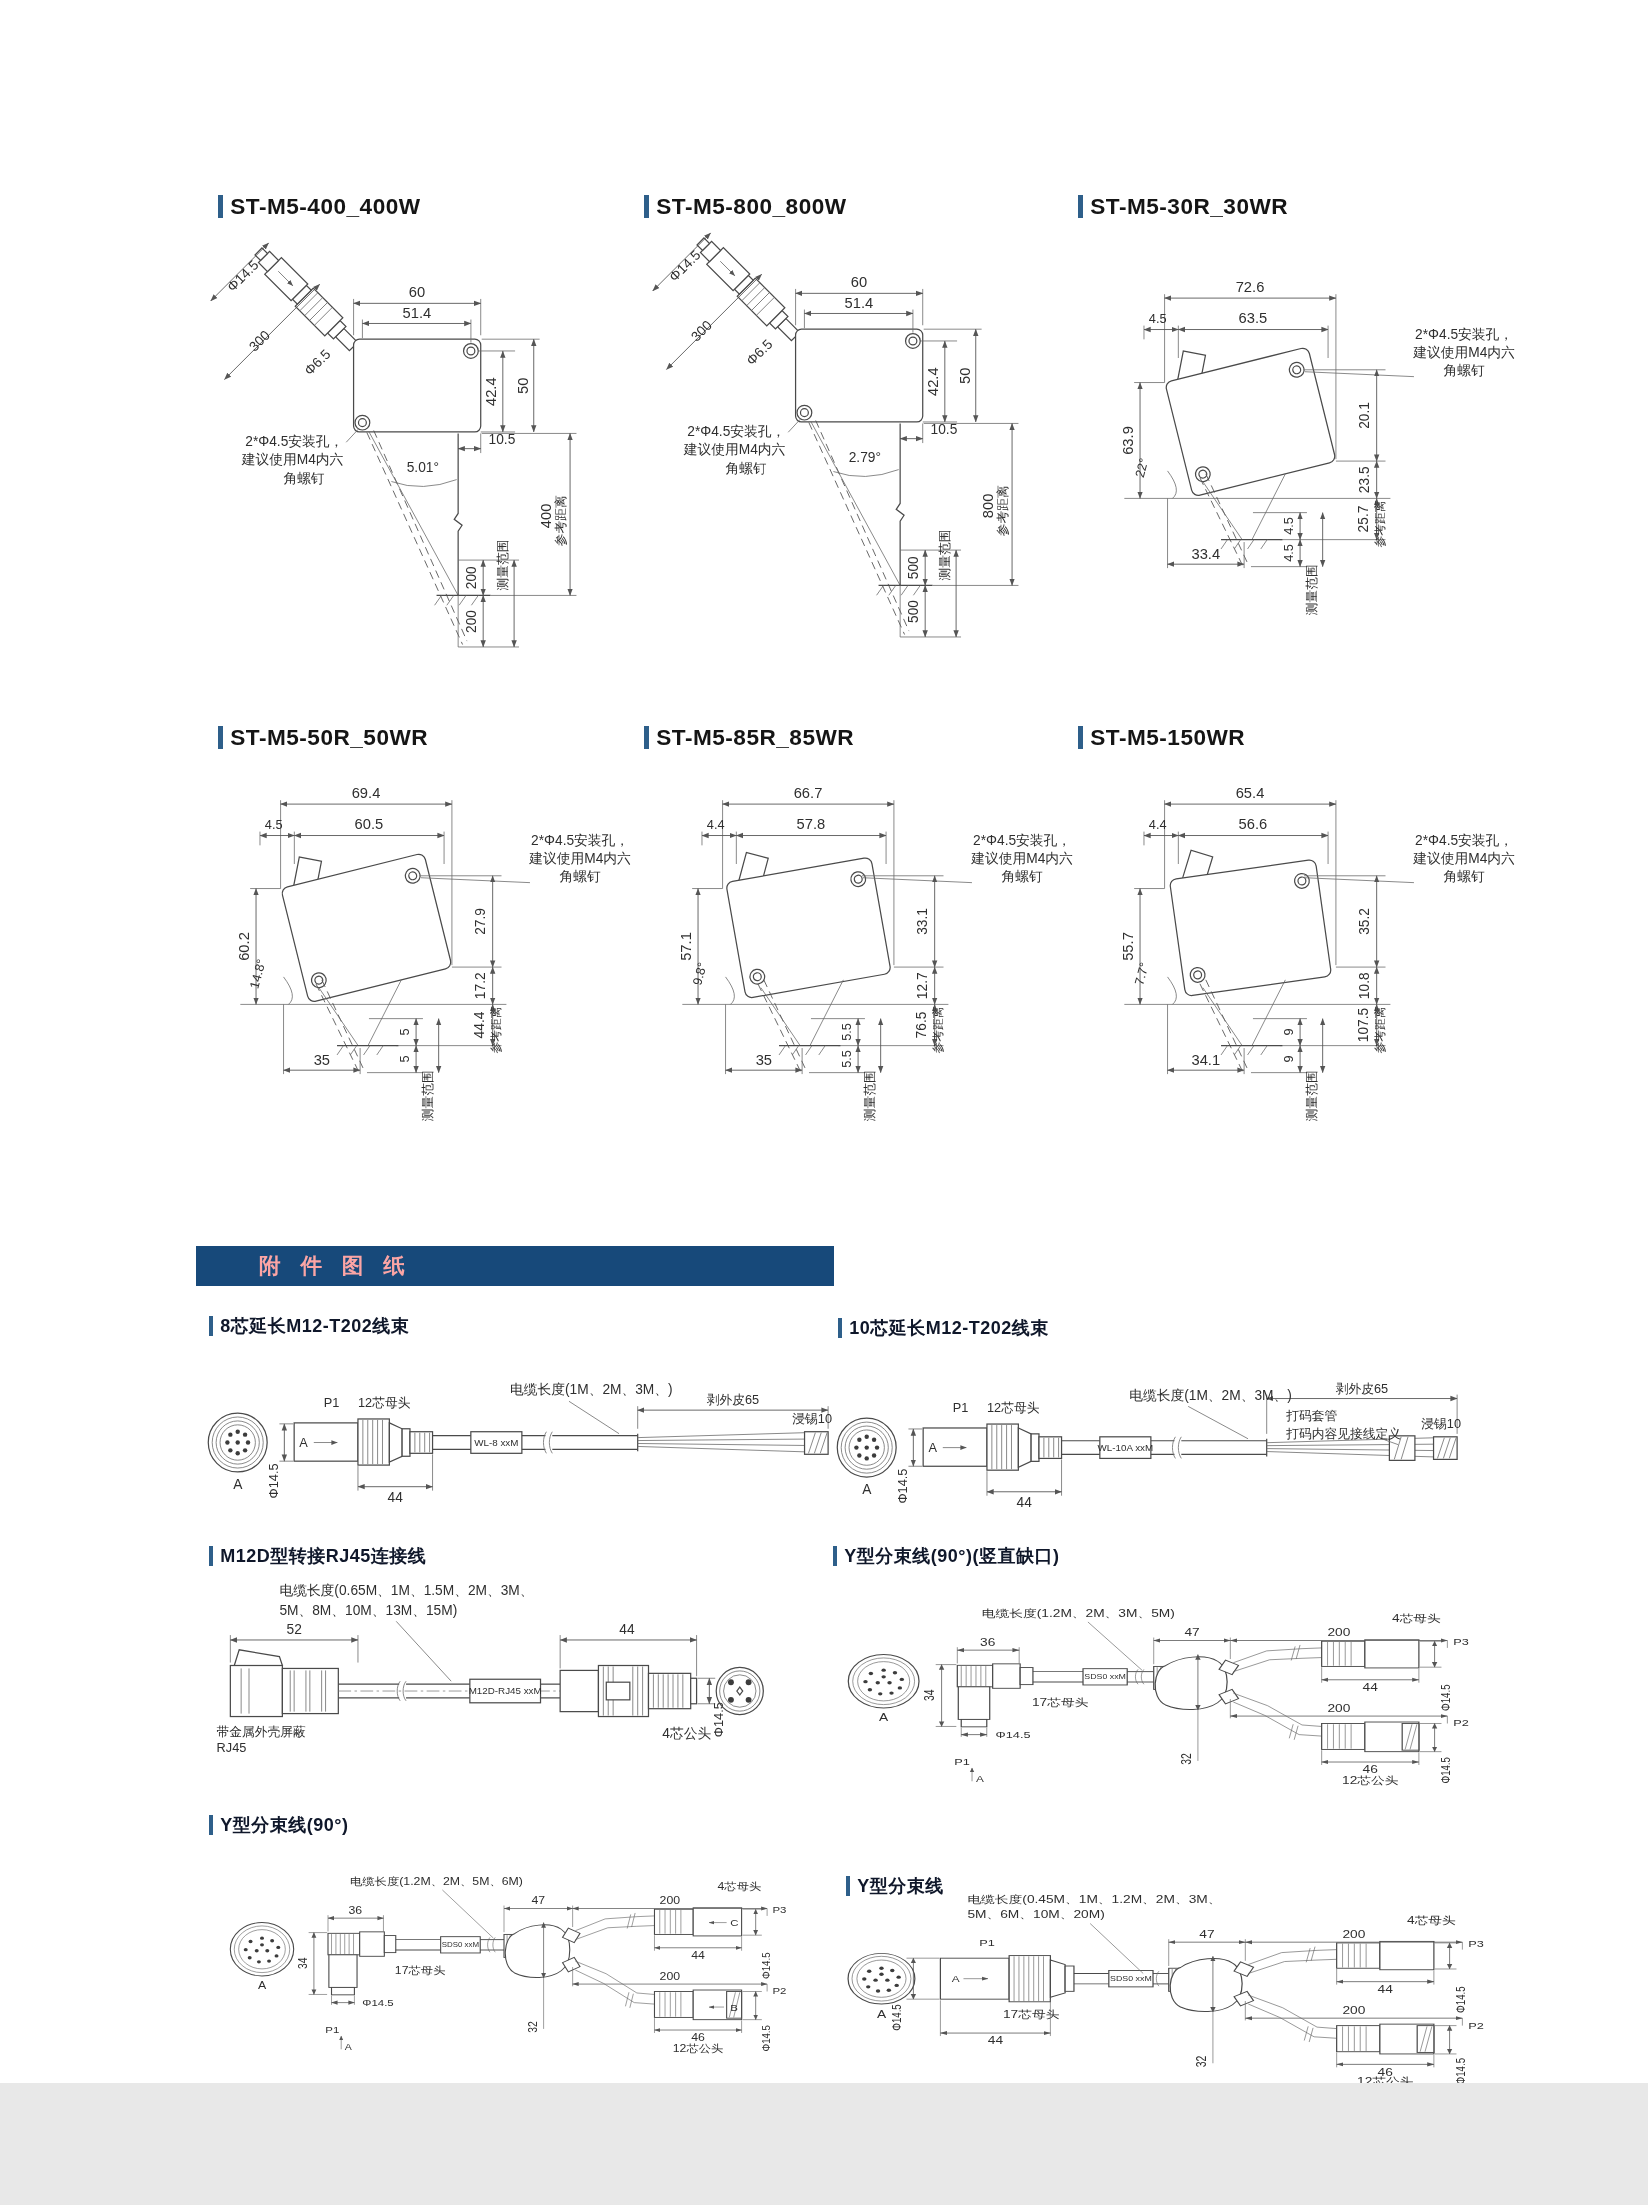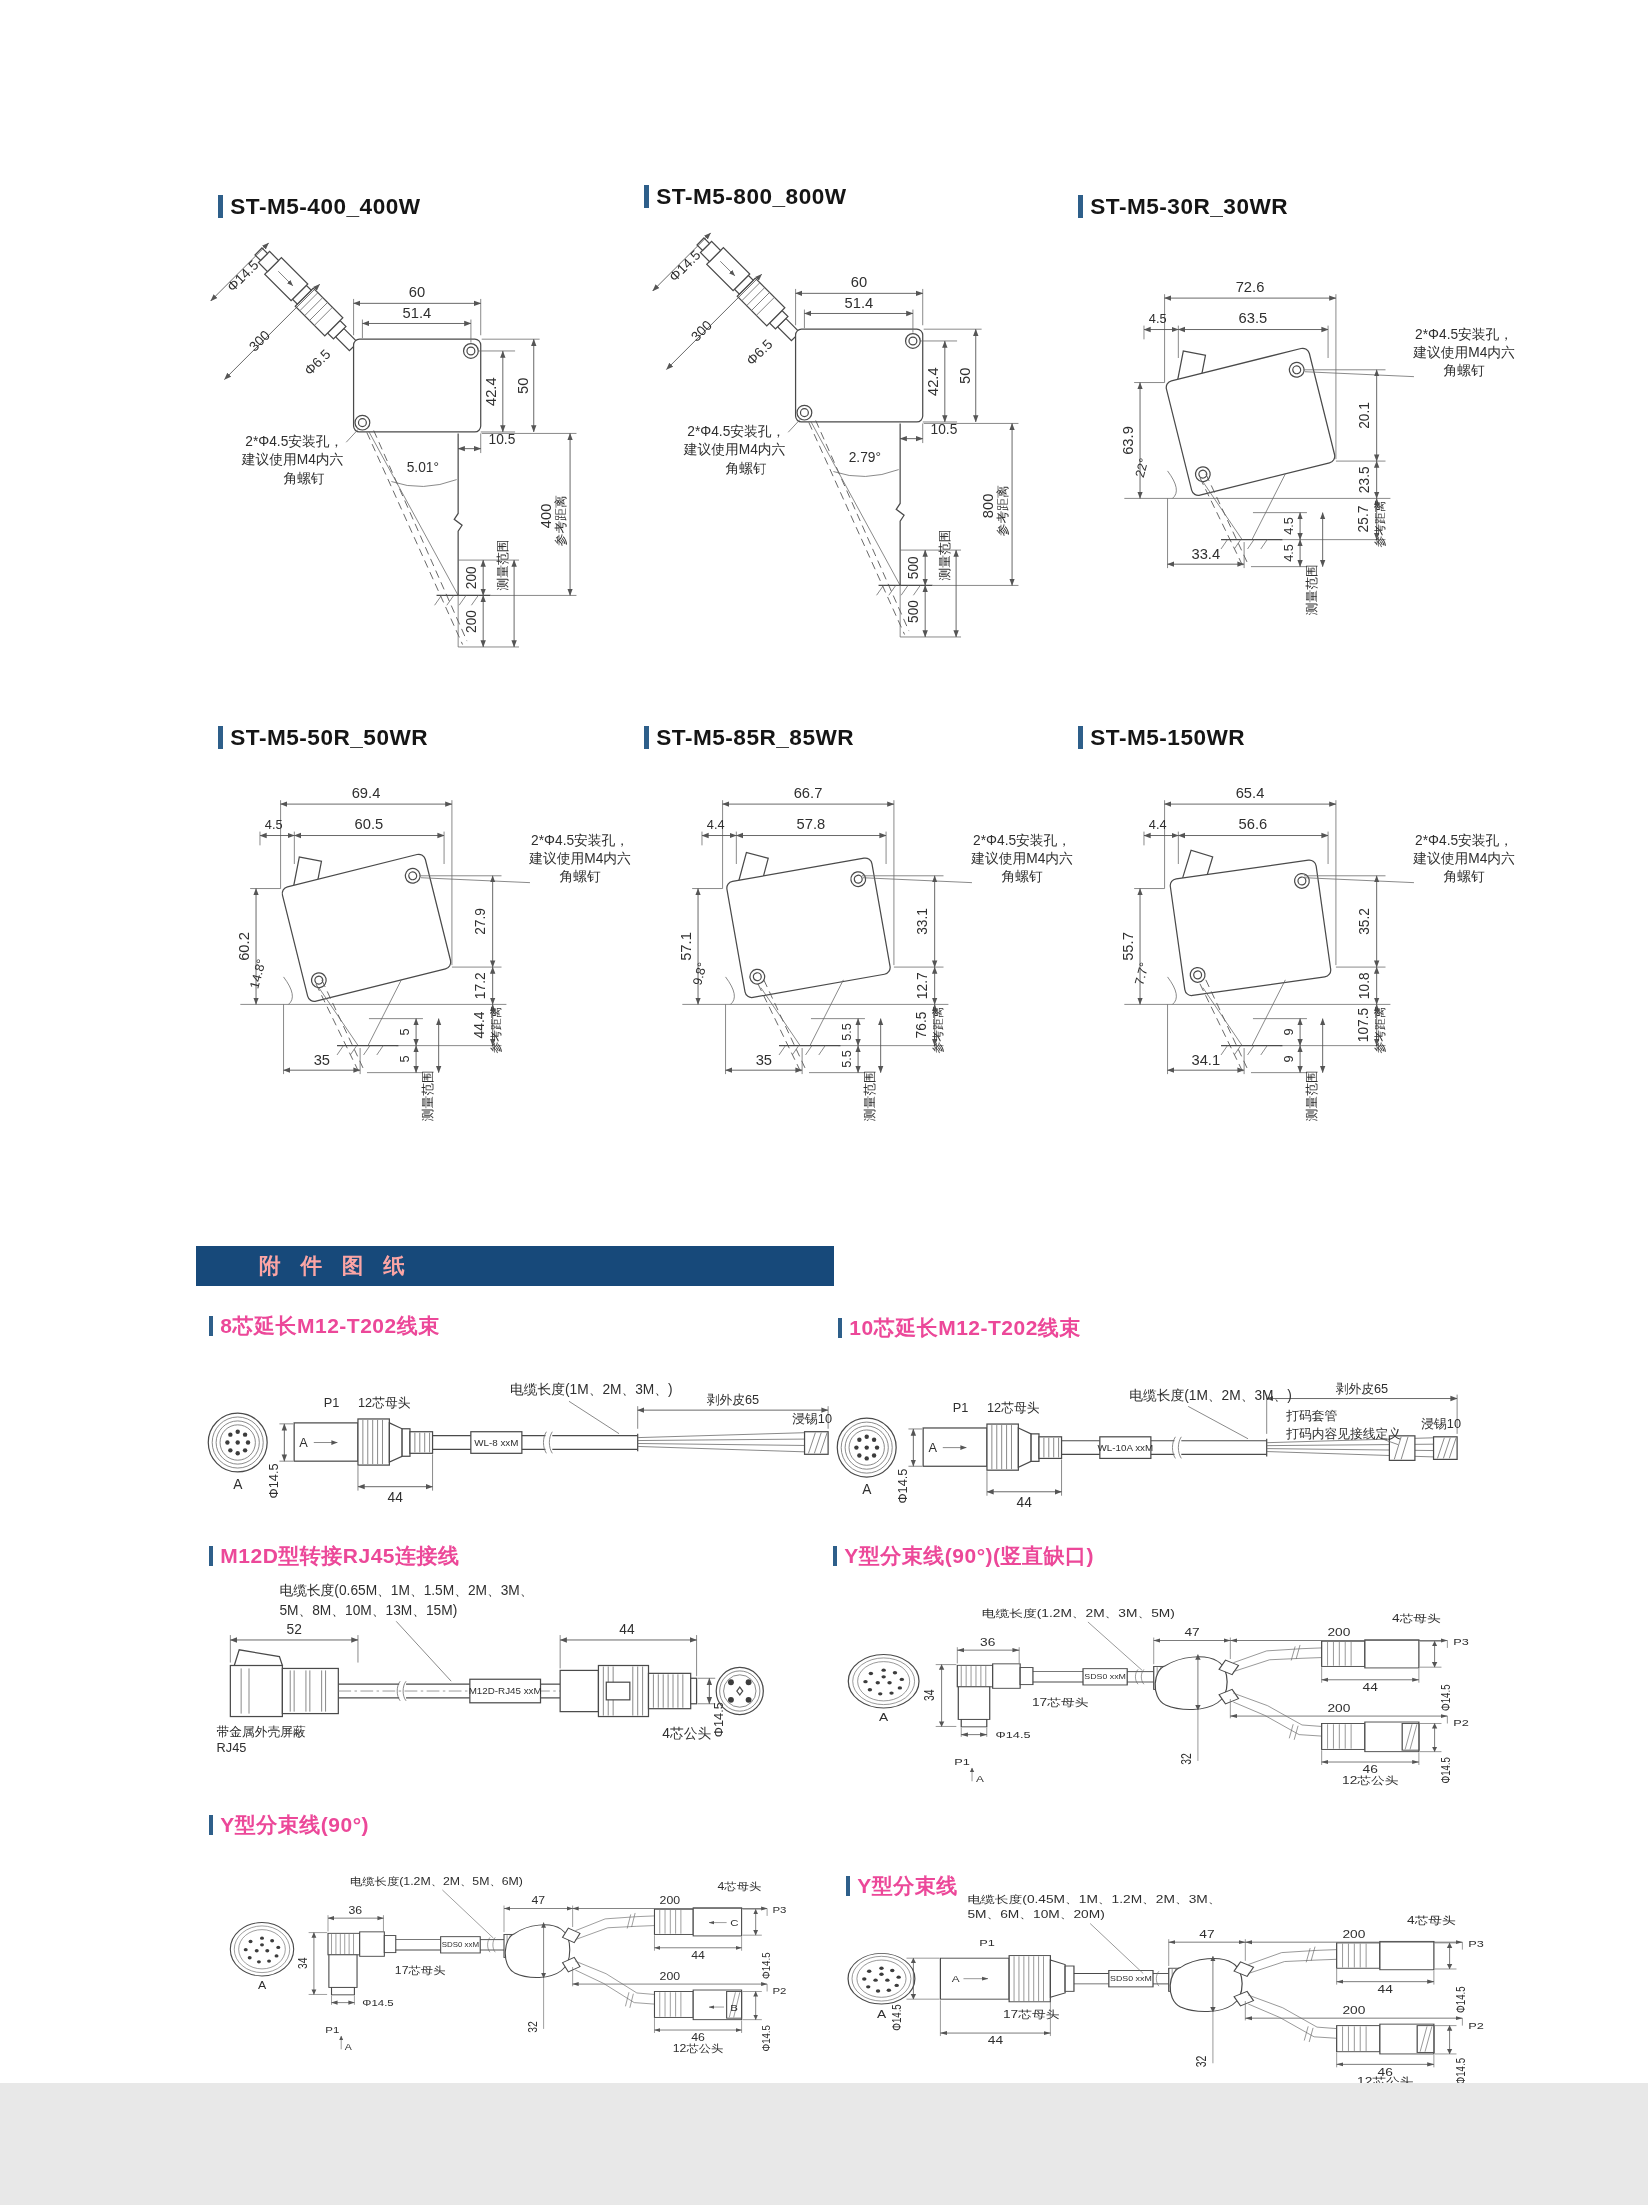--- a/index.html
+++ b/index.html
@@ -1,21 +1,21 @@
 <!DOCTYPE html>
 <html style="font-size:7.9px"><head>
 <meta charset="utf-8">
 <style>
   html,body{margin:0;padding:0;background:#e8e8e8}
   #page{position:relative;width:1648px;height:2083px;background:#ffffff;font-family:"Liberation Sans",sans-serif;overflow:hidden}
   .st{position:absolute;display:flex;align-items:flex-start;gap:6.9px}
   .st .bar{width:5.4px;height:22.6px;background:#2e5f8a;flex:none}
   .st .tx{font-size:22.6px;font-weight:bold;color:#151515;line-height:23.6px;letter-spacing:0.5px}
   .ct .bar{width:4.4px;height:19.6px;background:#2e5f8a;flex:none}
-  .ct .tx{font-size:21px;font-weight:bold;color:#ec4899;line-height:20.6px}
+  .ct .tx{font-size:18px;font-weight:bold;color:#0f172a;line-height:20.6px}
   .banner{position:absolute;left:196px;top:1246px;width:638px;height:40px;background:#17497a;color:#fca5a5;
           font-size:21.6px;font-weight:bold;line-height:40px;padding-left:63px;letter-spacing:6.9px;box-sizing:border-box}
   svg.dw{position:absolute;overflow:visible}
   svg text{font-family:"Liberation Sans",sans-serif;fill:#2f2f2f;font-size:30px}
   .t18{font-size:18px}.t20{font-size:20px}.t24{font-size:24px}.t26{font-size:26px}.t28{font-size:28px}
   .mid{text-anchor:middle}.end{text-anchor:end}
   .ln{stroke:#4a4a4a;stroke-width:2.5;fill:none}
   .lnf{stroke:#4a4a4a;stroke-width:2.5;fill:#ffffff}
   .thin{stroke:#6a6a6a;stroke-width:1.6;fill:none}
   .dim{stroke:#555;stroke-width:1.8;fill:none;marker-start:url(#ar);marker-end:url(#ar)}
@@ -34,21 +34,21 @@
     <marker id="ar" viewBox="0 0 10 10" refX="9.5" refY="5" markerWidth="8" markerHeight="8" orient="auto-start-reverse">
       <path d="M0,1.2 L10,5 L0,8.8 Z" fill="#555"></path>
     </marker>
   </defs>
 </svg>
 
 <div class="st" style="left:218px;top:195px">
       <div class="bar"></div>
       <div class="tx">ST-M5-400_400W</div>
     </div>
-<div class="st" style="left:644px;top:185px">
+<div class="st" style="left:644px;top:195px">
       <div class="bar"></div>
       <div class="tx">ST-M5-800_800W</div>
     </div>
 <div class="st" style="left:1078px;top:195px">
       <div class="bar"></div>
       <div class="tx">ST-M5-30R_30WR</div>
     </div>
 <div class="st" style="left:218px;top:726px">
       <div class="bar"></div>
       <div class="tx">ST-M5-50R_50WR</div>

